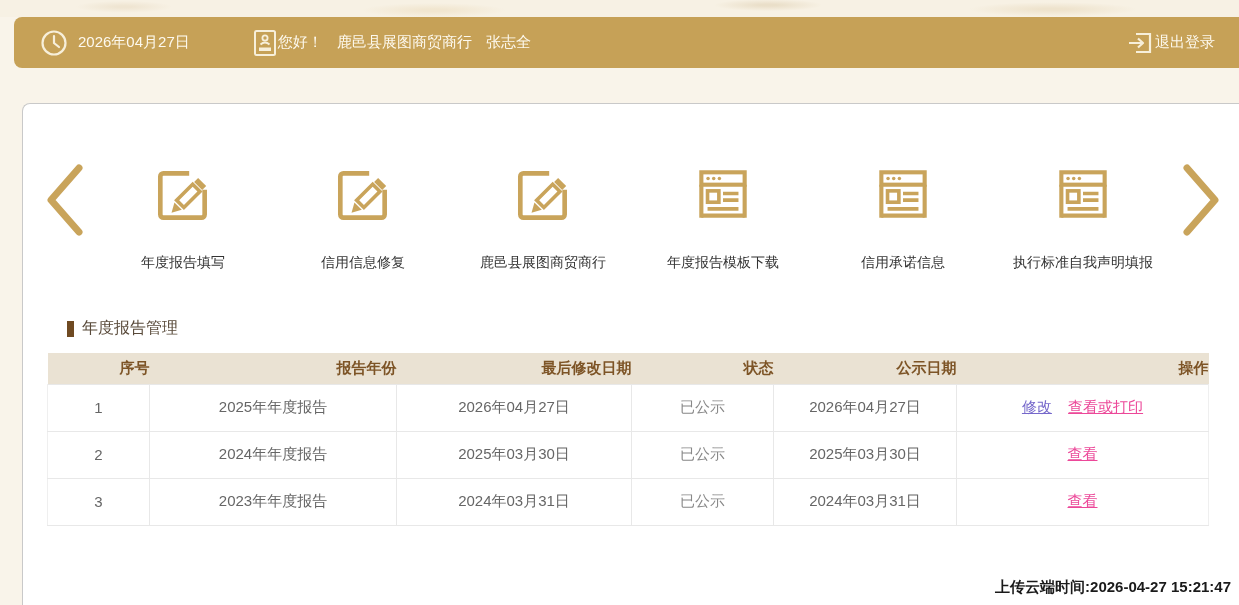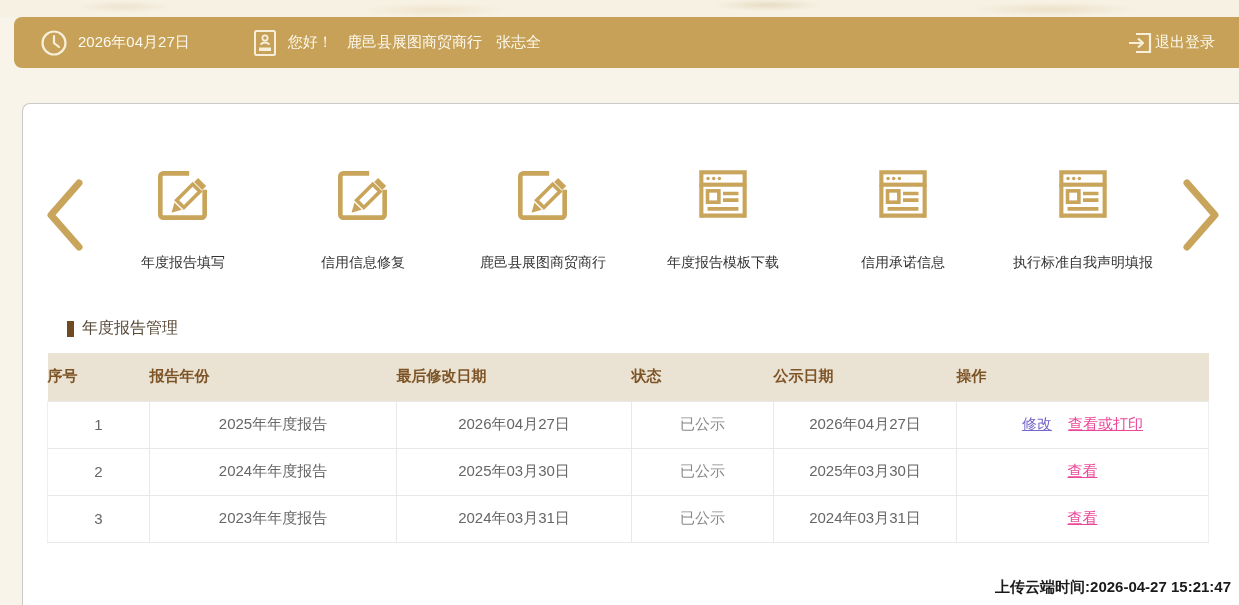--- a/index.html
+++ b/index.html
@@ -24,33 +24,33 @@
     position:absolute; top:17px; left:14px; right:0; height:51px;
     background:#c6a157;
     border-radius:8px 0 0 8px;
     display:flex; align-items:center;
     color:#fdf9ee; font-size:15px;
     padding:0 24px 0 26px;
   }
   .topbar .grp { display:flex; align-items:center; gap:10px; }
   .topbar .spacer { flex:1; }
   .topbar svg { display:block; }
-  .greeting { margin-left:62px; display:flex; align-items:center; gap:10px; }
+  .greeting { margin-left:62px; display:flex; align-items:center; }
   .greeting .txt span { margin-right:10px; }
   .logout { display:flex; align-items:center; gap:1px; cursor:pointer; }
   
   .card {
     position:absolute; top:103px; left:22px; right:0; bottom:-10px;
     background:#ffffff;
     border:1px solid #c9c9c9; border-right:none; border-bottom:none;
     border-radius:8px 0 0 0;
   }
   
   .carousel {
-    display:flex; align-items:center;
+    display:flex; align-items:flex-start;
     padding:58px 10px 0 14px;
   }
   .chev { cursor:pointer; flex:0 0 auto; padding:0 4px; }
   .items { flex:1; display:flex; justify-content:space-around; align-items:flex-start; }
   .citem { display:flex; flex-direction:column; align-items:center; cursor:pointer; min-width:150px; }
   .citem .lbl { margin-top:22px; font-size:14px; color:#333; white-space:nowrap; }
   
   .section-title {
     display:flex; align-items:center;
     margin:46px 0 0 24px;
@@ -60,21 +60,21 @@
     width:7px; height:16px; background:#6f4a22; margin-right:8px; flex:0 0 auto;
   }
   
   table.report {
     border-collapse:collapse; table-layout:fixed;
     margin:14px 32px 0 24px; width:1161px;
     font-size:15px;
   }
   table.report thead td {
     background:#eae2d3; color:#7d5426; font-weight:bold;
-    height:48px; text-align:left;
+    height:31px; text-align:right;
   }
   table.report tbody td {
     background:#ffffff; color:#666;
     height:47px; text-align:center;
     border:1px solid #e8e8e8;
   }
   table.report tbody td.status { color:#888; }
   table.report tbody tr td:first-child { border-left:1px solid #efefef; }
   table.report tbody tr td:last-child { border-right:1px solid #efefef; }
   a.act { margin:0 6px; }

